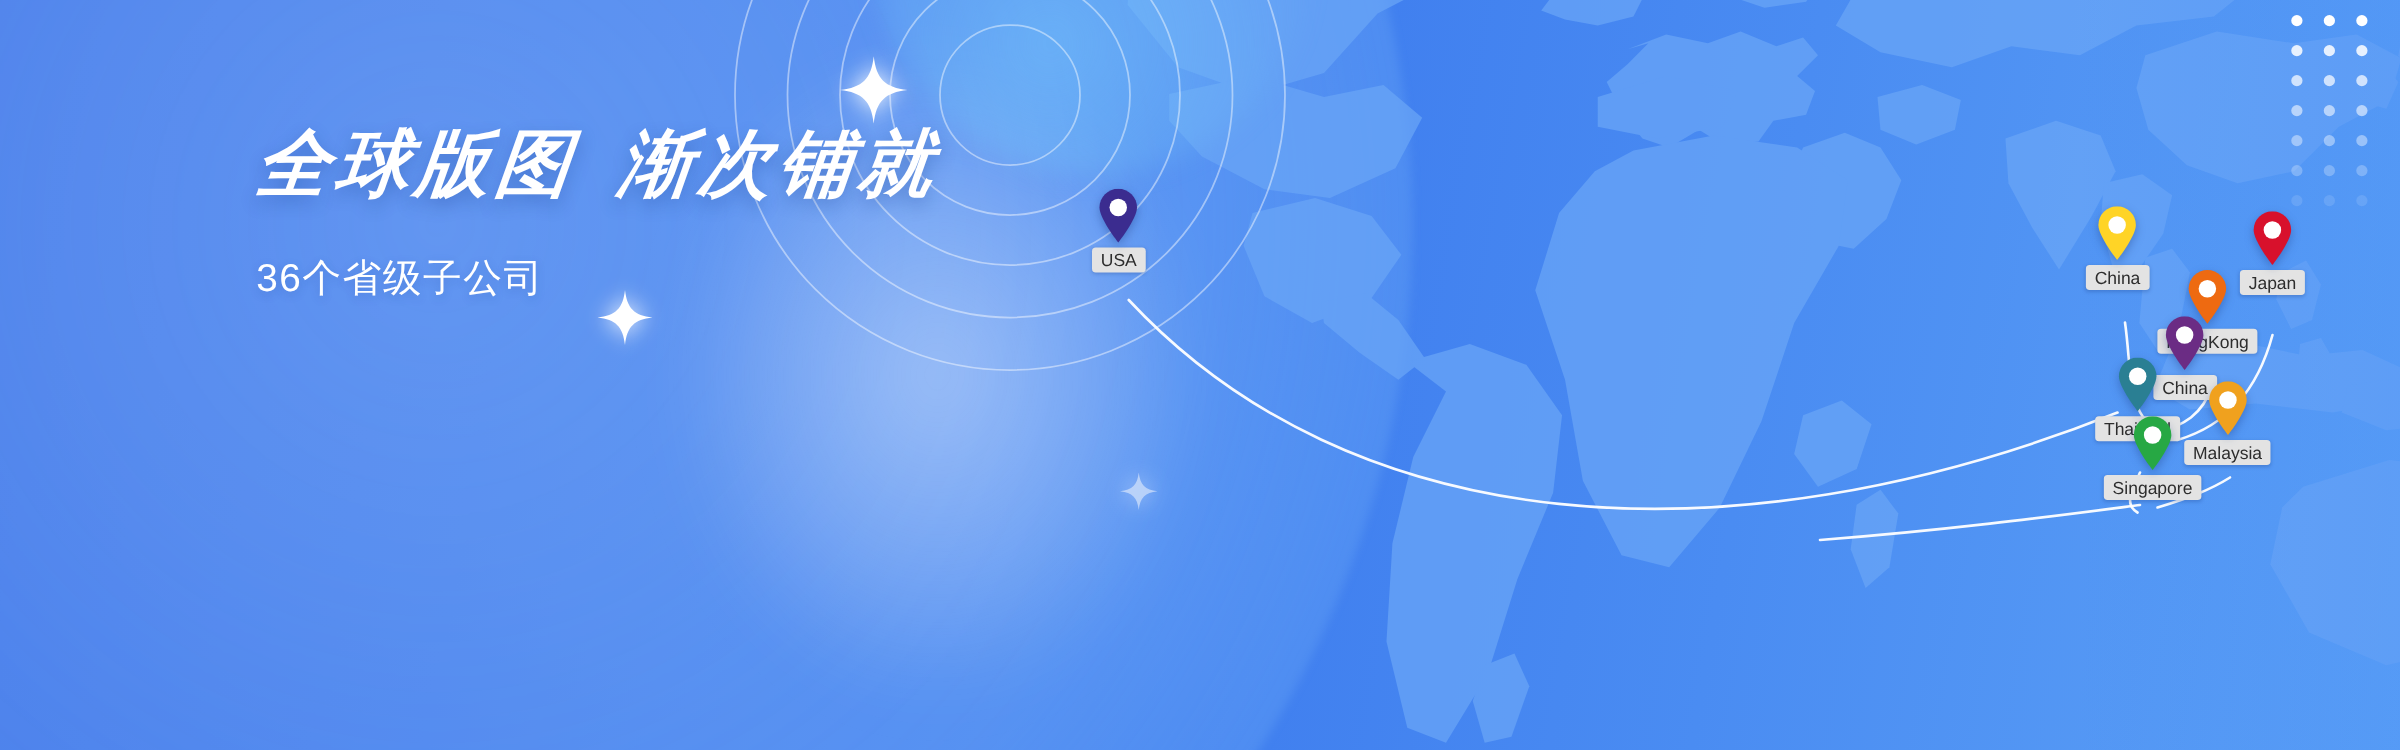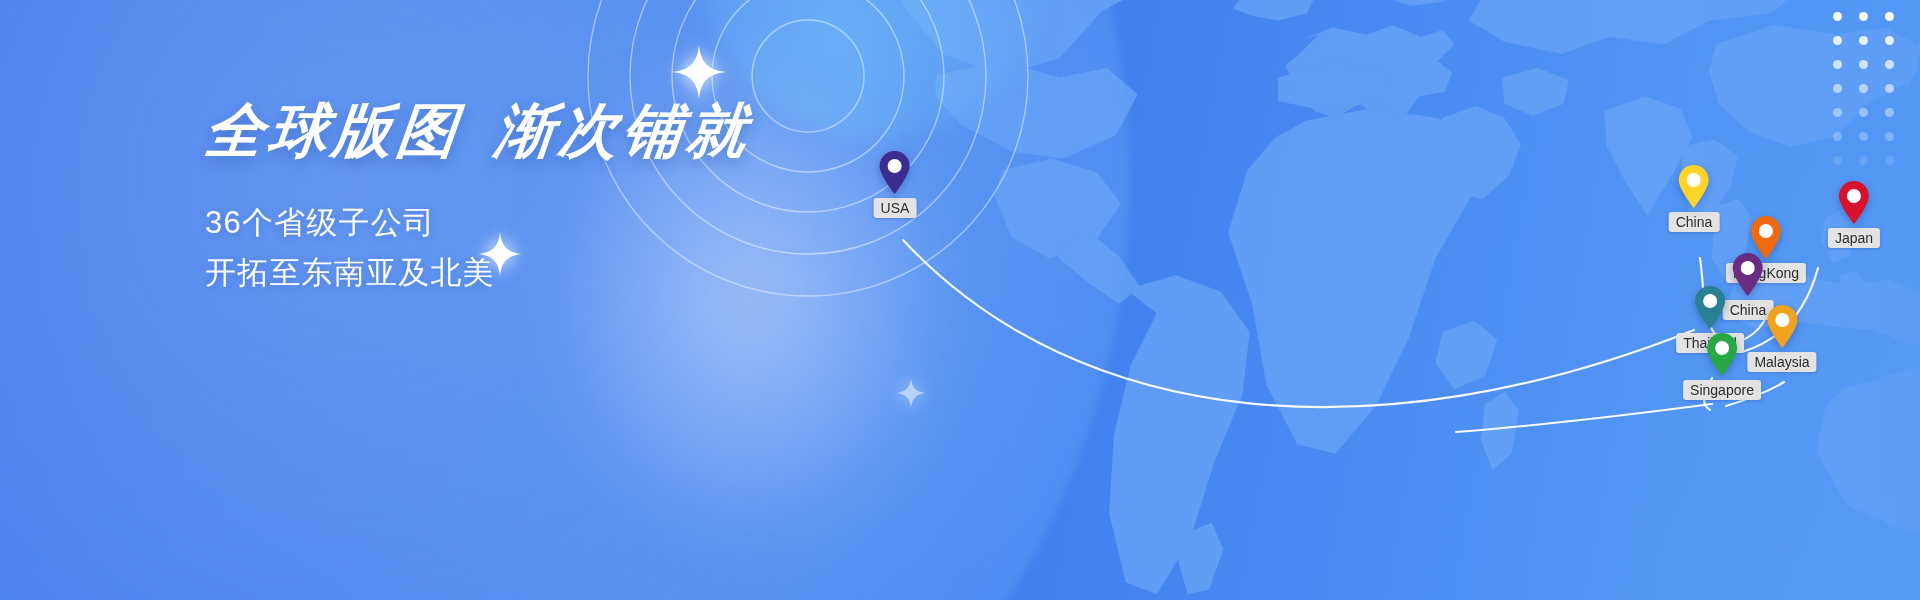--- a/index.html
+++ b/index.html
@@ -187,21 +187,20 @@
     <path d="M1712 378 C 1704 396, 1700 404, 1710 410"></path>
     <path d="M1726 406 C 1752 398, 1768 392, 1784 382"></path>
     <path d="M1456 432 C 1560 424, 1650 412, 1712 404"></path>
   </svg>
 
   <div class="copy">
     <h1 class="headline"><span>全球版图</span><span class="gap"></span><span>渐次铺就</span></h1>
 
     <ul class="sub">
       <li>36个省级子公司</li>
-      <li>开拓至东南亚及北美</li>
     </ul>
   </div>
 
   <div class="spark spark-a">
     <svg width="54" height="54" viewBox="0 0 54 54">
         <path d="M27 0 C29 18 36 25 54 27 C36 29 29 36 27 54 C25 36 18 29 0 27 C18 25 25 18 27 0 Z" fill="#ffffff"></path>
       </svg>
   </div>
   <div class="spark spark-b">
     <svg width="44" height="44" viewBox="0 0 54 54">
@@ -227,21 +226,21 @@
   <div class="marker" style="left:1694px;top:232px;">
     <div class="pin">
       <svg width="34" height="44" viewBox="0 0 34 44">
           <path d="M17 43 C17 43 2 24 2 15 A15 15 0 1 1 32 15 C32 24 17 43 17 43 Z" fill="#FFD426"></path>
           <circle cx="17" cy="15" r="7" fill="#fff"></circle>
         </svg>
     </div>
     <span class="pin-label">China</span>
   </div>
 
-  <div class="marker" style="left:1818px;top:248px;margin-left:36px;">
+  <div class="marker" style="left:1818px;top:236px;">
     <div class="pin">
       <svg width="34" height="44" viewBox="0 0 34 44">
           <path d="M17 43 C17 43 2 24 2 15 A15 15 0 1 1 32 15 C32 24 17 43 17 43 Z" fill="#D8112C"></path>
           <circle cx="17" cy="15" r="7" fill="#fff"></circle>
         </svg>
     </div>
     <span class="pin-label">Japan</span>
   </div>
 
   <div class="marker" style="left:1766px;top:283px;">

